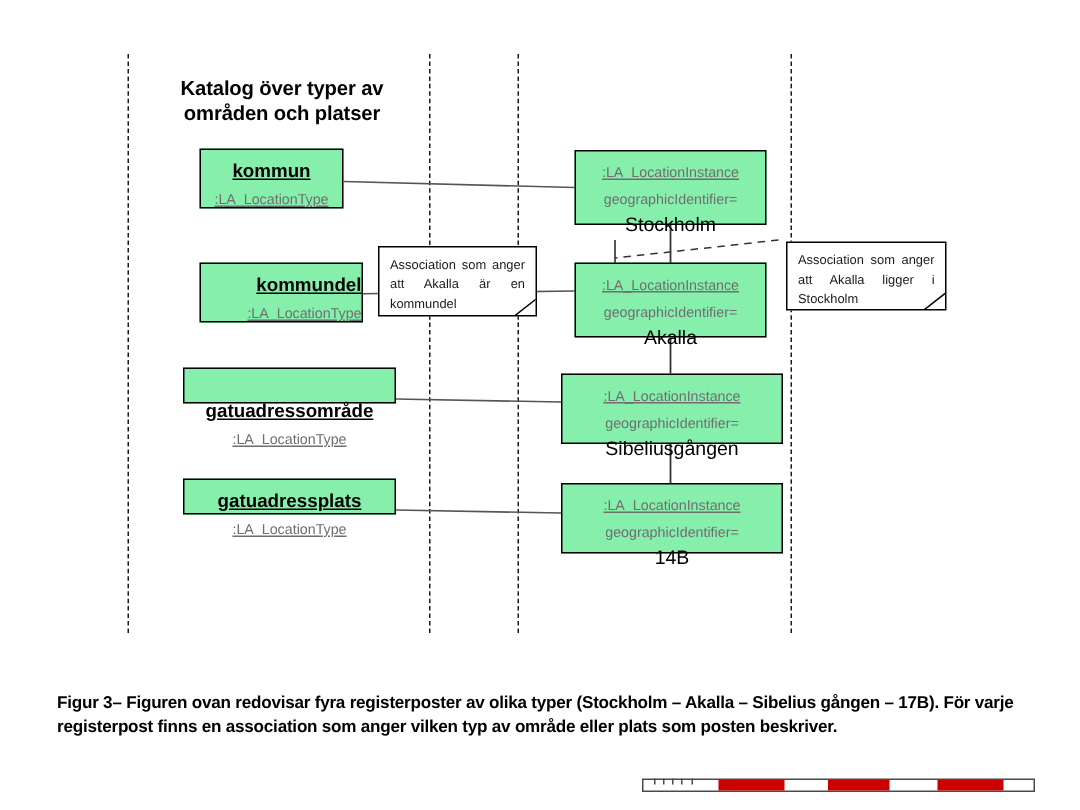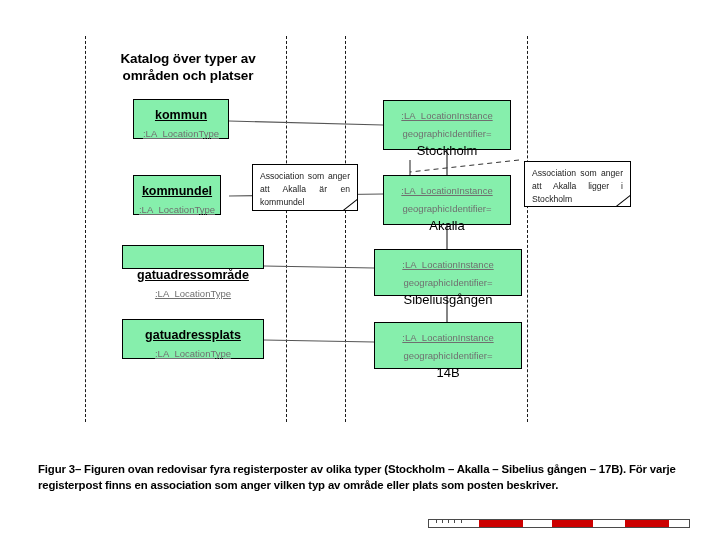--- a/index.html
+++ b/index.html
@@ -203,31 +203,31 @@
     <path d="M 519 160 L 410 172" stroke="#333333" stroke-width="1" fill="none" stroke-dasharray="5 4"></path>
 
     <path d="M 410 160 L 410 176" stroke="#333333" stroke-width="1.1" fill="none"></path>
   </svg>
 
   <div class="ubox" style="left:133px; top:99px; width:96px; height:40px; padding-top:5px;">
     <div class="l1">kommun</div><br>
     <div class="l2">:LA_LocationType</div>
   </div>
 
-  <div class="ubox" style="left:133px; top:175px; width:88px; height:40px; padding-top:5px;">
+  <div class="ubox" style="left:133px; top:175px; width:109px; height:40px; padding-top:5px;text-align:right;">
     <div class="l1">kommundel</div><br>
     <div class="l2">:LA_LocationType</div>
   </div>
 
   <div class="ubox" style="left:122px; top:245px; width:142px; height:24px; padding-top:19px;">
     <div class="l1">gatuadressområde</div><br>
     <div class="l2">:LA_LocationType</div>
   </div>
 
-  <div class="ubox" style="left:122px; top:319px; width:142px; height:40px; padding-top:5px;">
+  <div class="ubox" style="left:122px; top:319px; width:142px; height:24px; padding-top:5px;">
     <div class="l1">gatuadressplats</div><br>
     <div class="l2">:LA_LocationType</div>
   </div>
 
   <div class="ubox ibox" style="left:383px; top:100px; width:128px; height:50px; padding-top:4px;">
     <div class="l1">:LA_LocationInstance</div><br>
     <div class="l2">geographicIdentifier=</div><br>
     <div class="l3">Stockholm</div>
   </div>
 

